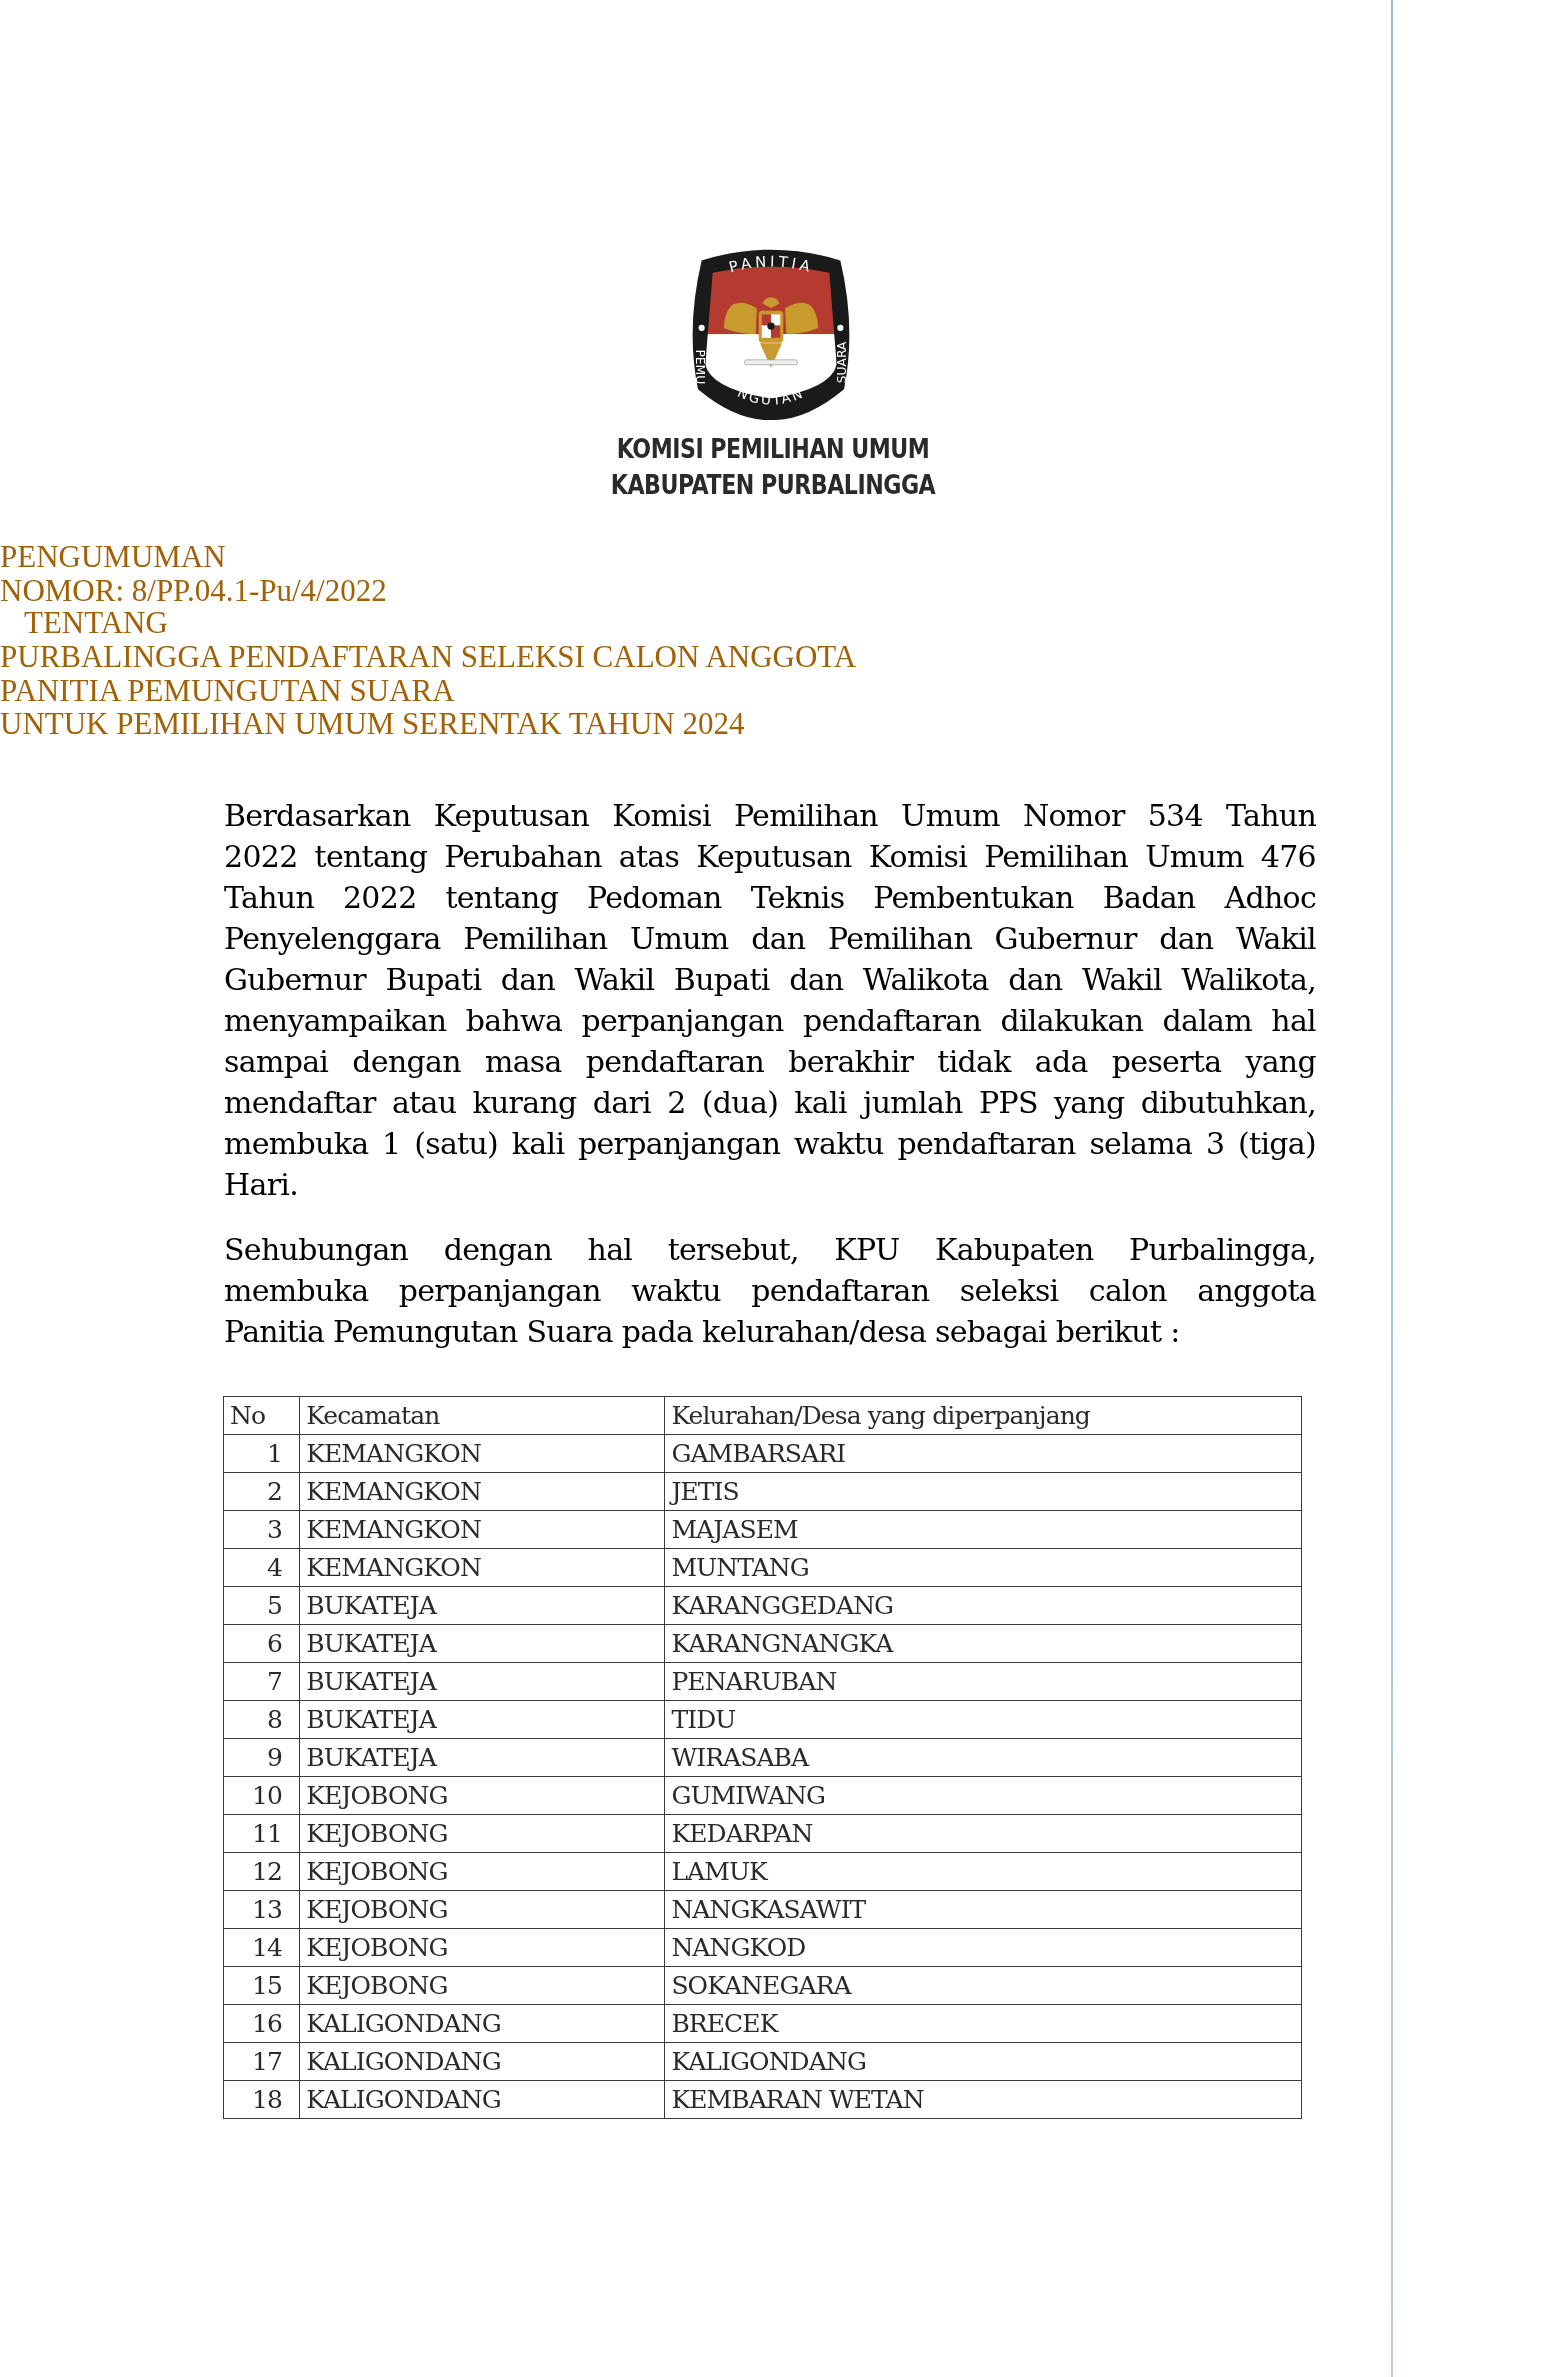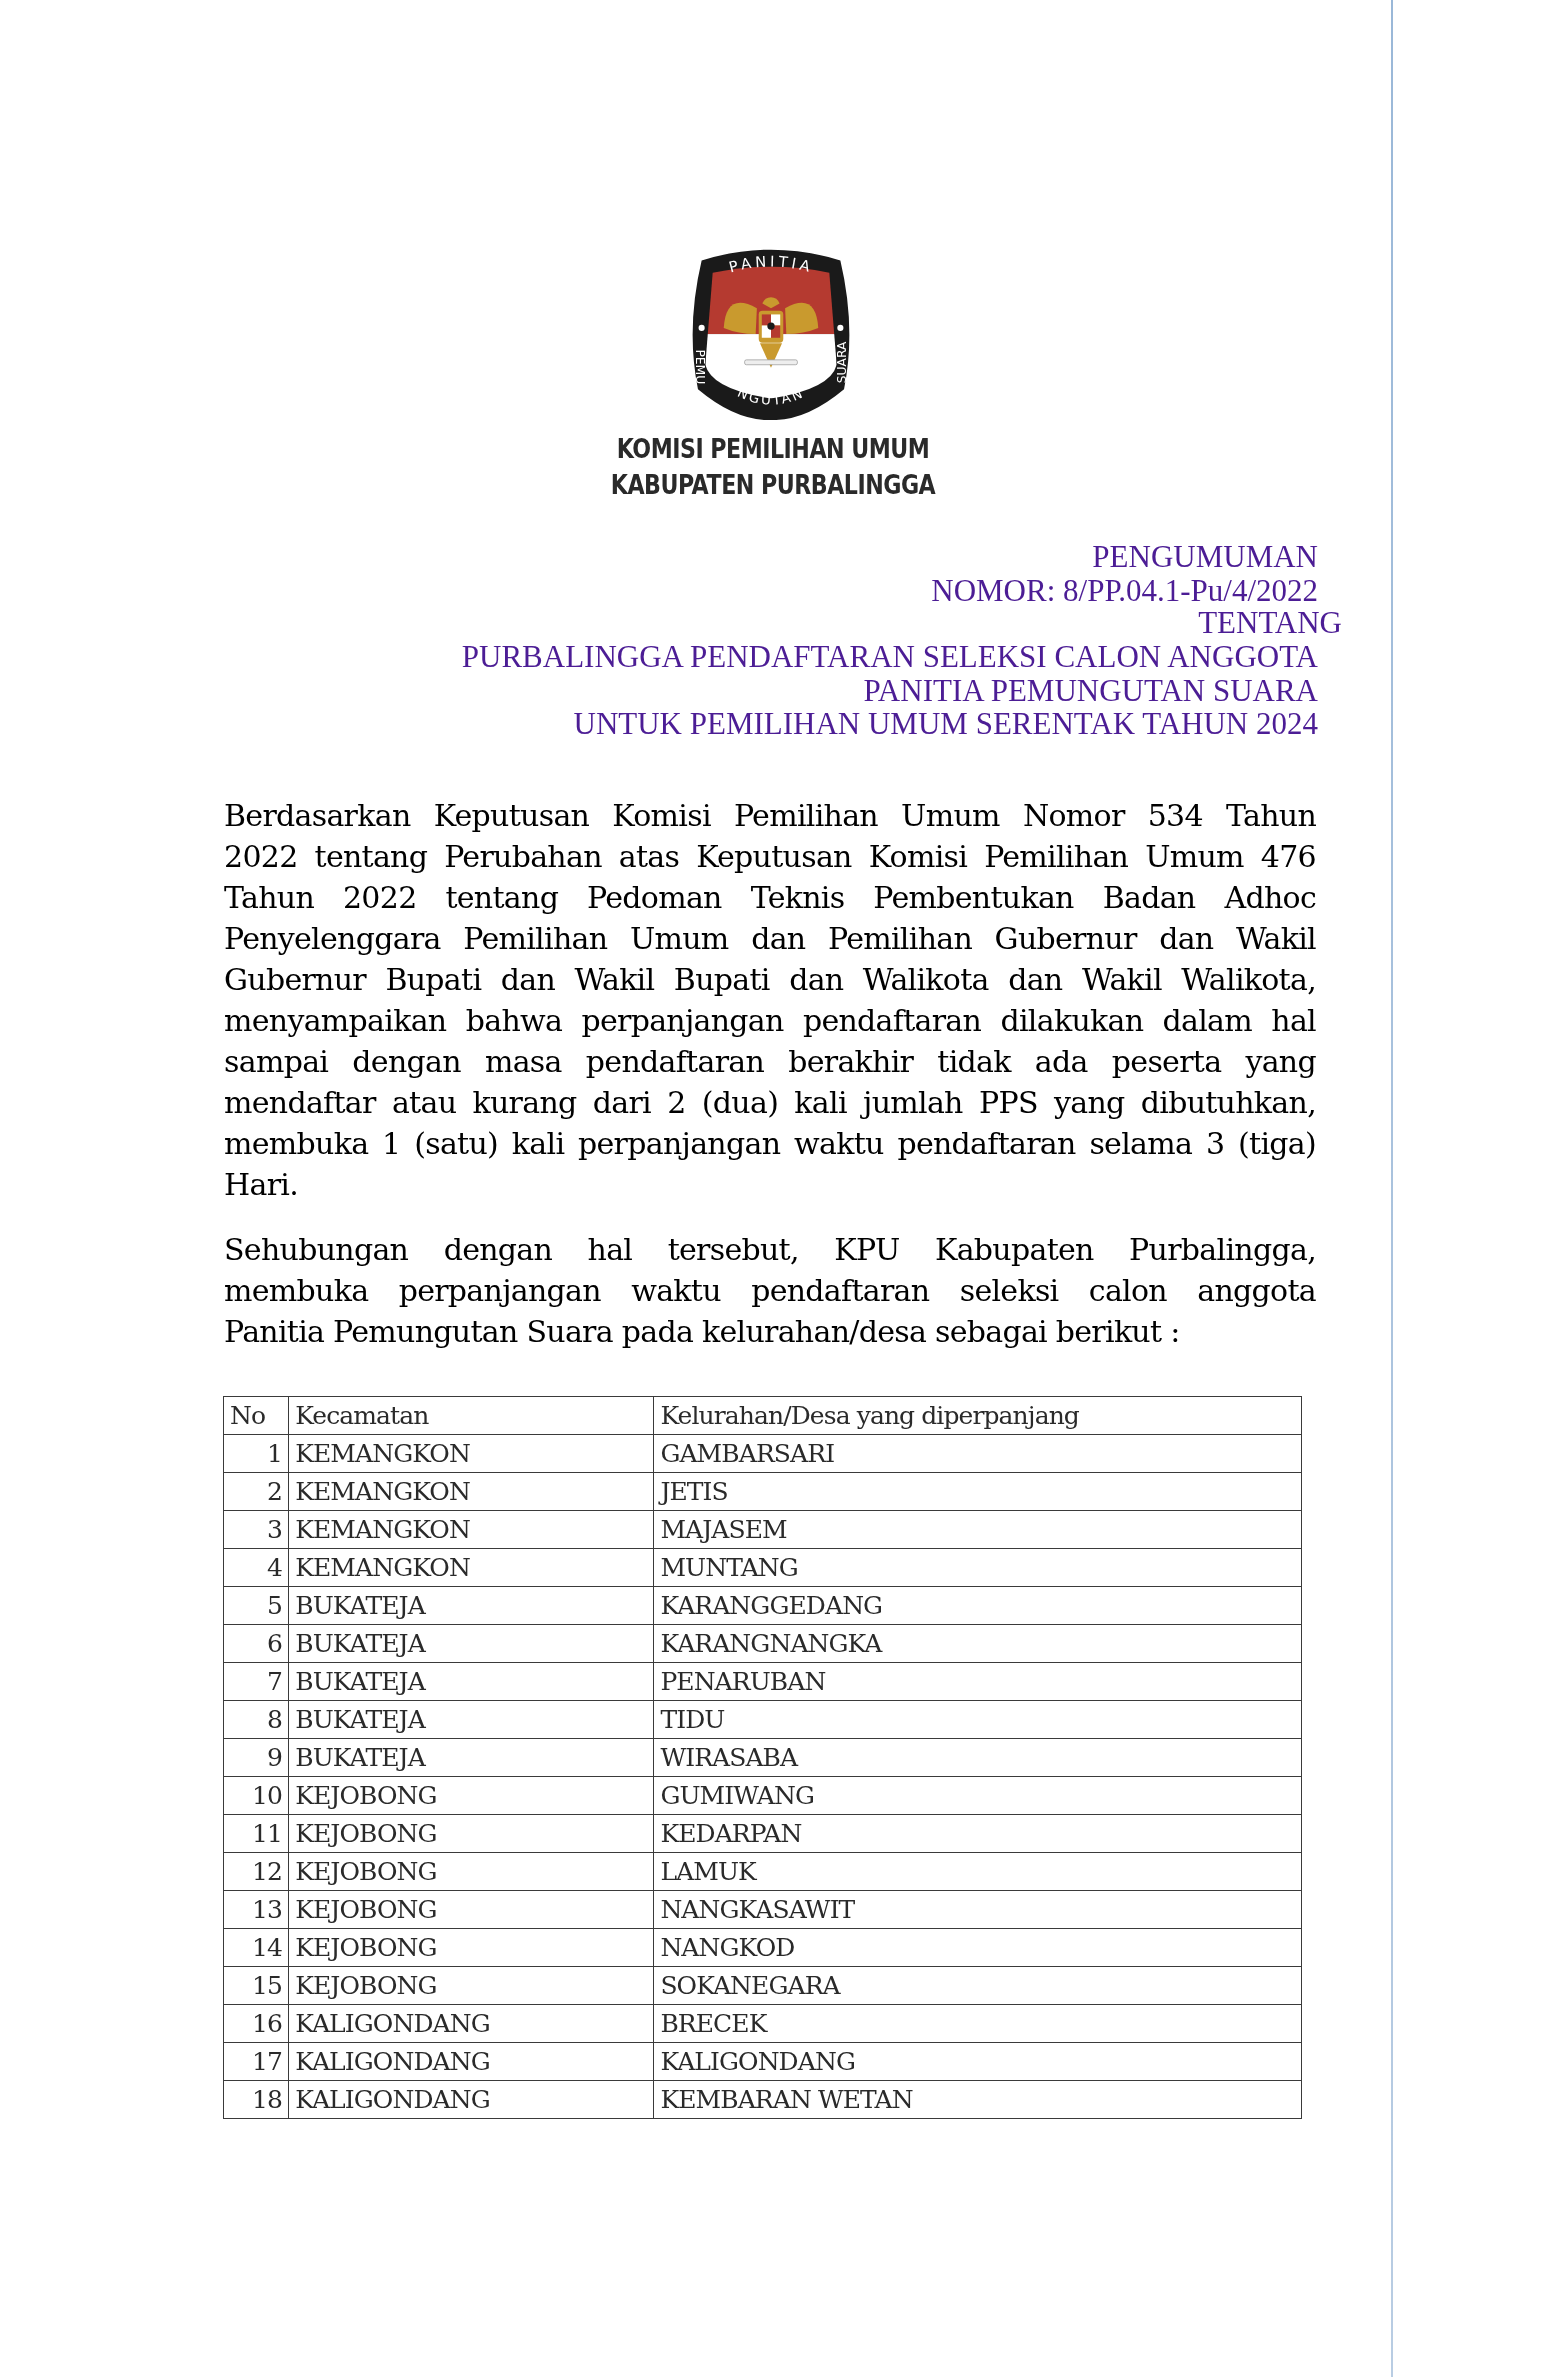--- a/index.html
+++ b/index.html
@@ -16,23 +16,23 @@
     }
     .org {
       position: absolute; left: 0; width: 1546px; text-align: center;
       font-family: "DejaVu Sans", "Liberation Sans", sans-serif;
       font-size: 27px; font-weight: bold; letter-spacing: -0.6px;
       transform: scaleX(0.82); color: #2a2a2a;
     }
     .org.l1 { top: 433px; }
     .org.l2 { top: 469px; }
     .center-line {
-      position: absolute; left: 0; width: 1318px; text-align: right;
+      position: absolute; left: 0; width: 1318px; text-align: left;
       font-family: "Liberation Serif", "DejaVu Serif", serif;
-      font-size: 31px; color: #4c1d95; line-height: 34px;
+      font-size: 31px; color: #a16207; line-height: 34px;
     }
     .t1 { top: 540px; }
     .t2 { top: 574px; }
     .t3 { top: 606px; margin-left: 24px; }
     .t4 { top: 640px; }
     .t5 { top: 674px; }
     .t6 { top: 707px; }
     .para {
       position: absolute; left: 224px; width: 1092px;
       font-family: "DejaVu Serif", "Liberation Serif", serif;
@@ -46,21 +46,21 @@
     table.list {
       position: absolute; left: 223px; top: 1396px; width: 1079px;
       border-collapse: collapse;
       font-family: "DejaVu Serif", "Liberation Serif", serif;
       font-size: 25px; letter-spacing: -0.9px; color: #2a2a2a;
     }
     table.list td, table.list th {
       border: 1.8px solid #3a3a3a; height: 37px; padding: 0 6.1px;
       font-weight: normal; text-align: left; vertical-align: middle; white-space: nowrap;
     }
-    table.list .c-no { width: 52px; text-align: right; padding-right: 6px; }
+    table.list .c-no { width: 52px; text-align: right; padding-right: 17px; }
     table.list .c-kec { width: 352px; margin-left: 48px; }
     table.list th.c-no { text-align: left; }
   </style>
 </head>
 <body>
 
 <div class="page-edge"></div>
 
 <svg class="logo" viewBox="0 0 286 290">
   <defs>

